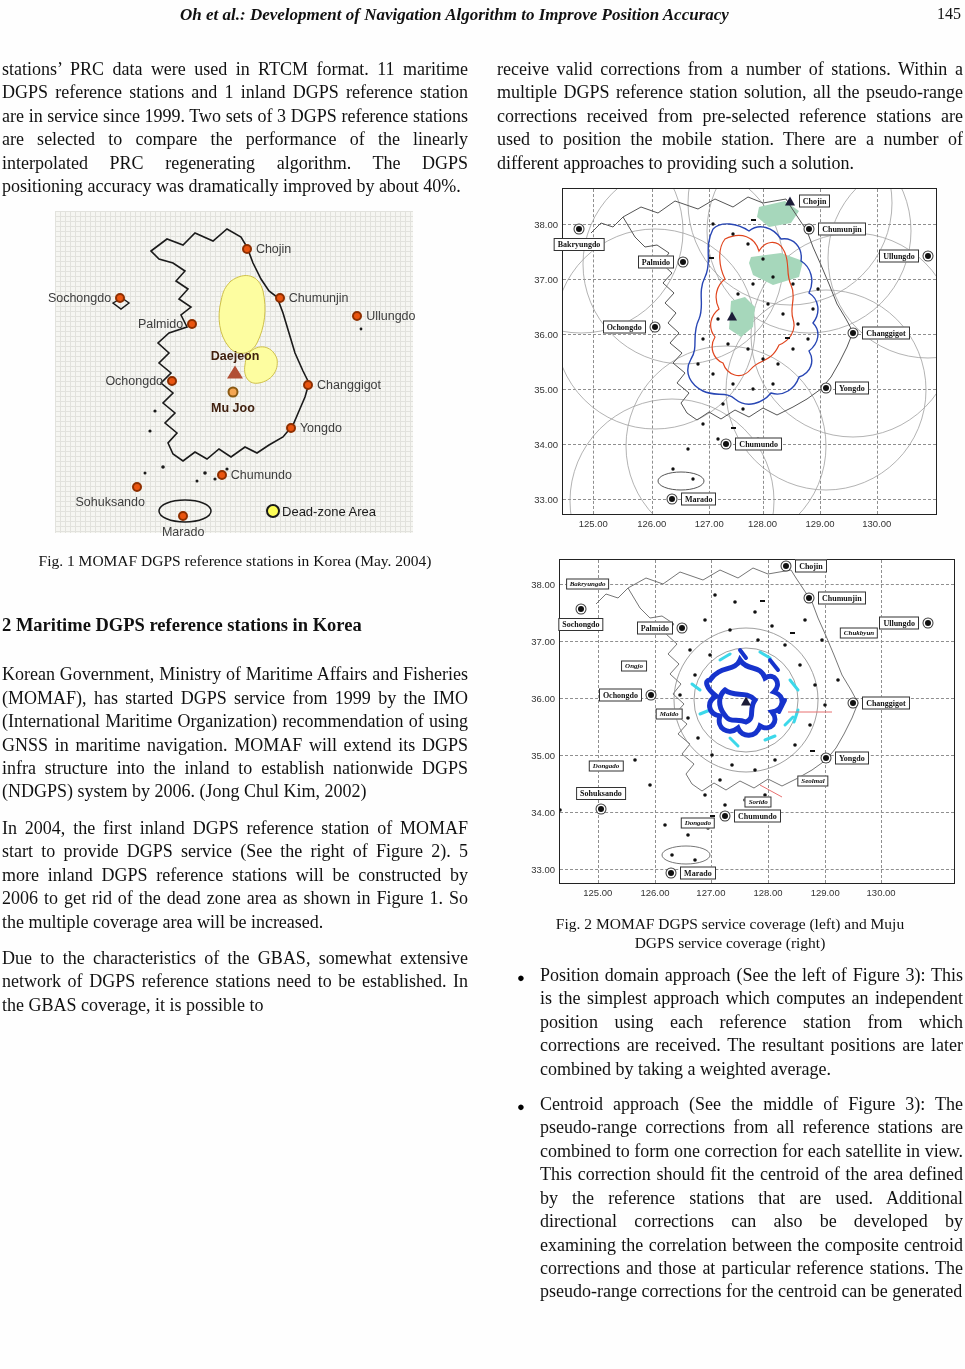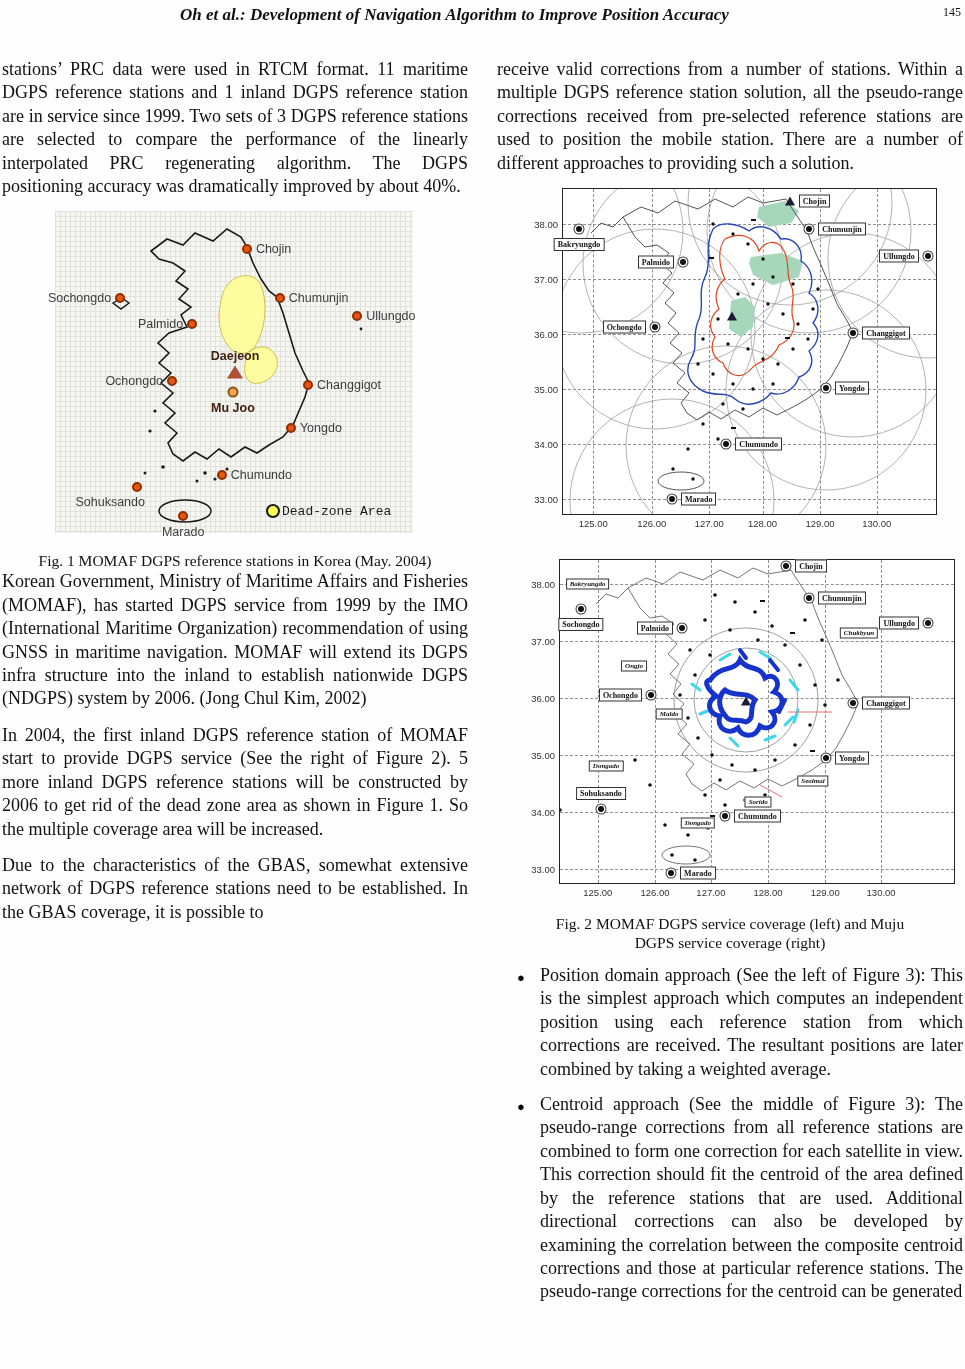--- a/index.html
+++ b/index.html
@@ -1,19 +1,19 @@
 <!DOCTYPE html>
 <html><head>
 <meta charset="utf-8">
 <style>
   html,body{margin:0;padding:0;background:#ffffff;}
   .page{position:relative;width:965px;height:1369px;background:#fefefe;overflow:hidden;
         font-family:"Liberation Serif",serif;color:#111;}
   .running-title{position:absolute;left:180px;top:5px;font-size:17px;font-weight:bold;font-style:italic;white-space:nowrap;}
-  .page-number{position:absolute;right:4px;top:5px;font-size:12px;}
+  .page-number{position:absolute;right:4px;top:5px;font-size:16px;}
   .col{position:absolute;top:58px;width:466px;}
   .col-left{left:2px;}
   .col-right{left:497px;}
   .body-par{margin:0 0 13px 0;font-size:18px;line-height:23.4px;text-align:justify;}
   .sec-heading{font-size:18.5px;font-weight:bold;margin:44px 0 27px 0;line-height:22px;}
   figure{margin:0;}
   .caption{font-size:15.5px;text-align:center;line-height:19px;}
   .fig1{margin-top:12px;}
   .fig1 .caption{margin-top:18px;}
   
@@ -25,21 +25,21 @@
   .station{position:absolute;width:0;height:0;z-index:3;}
   .marker{position:absolute;transform:translate(-50%,-50%);box-sizing:border-box;}
   .f1dot{width:10px;height:10px;background:#ea5510;border:2px solid #8e2f00;border-radius:50%;}
   .f1muju{width:11px;height:11px;background:#f5a653;border:2px solid #8a5a14;border-radius:50%;}
   .f1tri{width:0;height:0;border-left:8px solid transparent;border-right:8px solid transparent;
          border-bottom:13px solid #b14f35;}
   .f1legend{width:14px;height:14px;background:#fdfd57;border:2px solid #1a1a1a;border-radius:50%;}
   .slabel{position:absolute;z-index:4;}
   .f1label{font-family:"Liberation Sans",sans-serif;font-size:12.5px;color:#3d3d3d;white-space:nowrap;}
   .f1label.b{font-weight:bold;color:#40200e;}
-  .f1label.legendtext{color:#1a1a1a;font-size:13px;font-family:Liberation Mono, monospace;}
+  .f1label.legendtext{color:#1a1a1a;font-size:13px;}
   .side-right{left:9px;top:0;transform:translateY(-50%);}
   .side-left{right:9px;top:0;transform:translateY(-50%);text-align:right;}
   .side-above{bottom:9px;left:0;transform:translateX(-50%);}
   .side-below{top:9px;left:0;transform:translateX(-50%);}
   .side-below-left{top:8px;right:-8px;text-align:right;}
   .side-center{left:0;top:0;transform:translate(-50%,-50%);}
   
   .mapbox{position:relative;padding-bottom:18px;}
   #map2a{margin:10px 0 26px 25px;}
   #map2b{margin:12px 0 0 22px;}
@@ -157,20 +157,21 @@
             <span class="slabel side-below f1label">Marado</span>
           </div>
           <div class="station" style="left: 60.9%; top: 92.9%;">
             <span class="marker f1legend"></span>
             <span class="slabel side-right f1label legendtext">Dead-zone Area</span>
           </div>
         </div>
       <figcaption class="caption">Fig. 1 MOMAF DGPS reference stations in Korea (May. 2004)</figcaption>
     </figure>
 
+    <h2 class="sec-heading">2 Maritime DGPS reference stations in Korea</h2>
     <p class="body-par">Korean Government, Ministry of Maritime Affairs and Fisheries (MOMAF), has started DGPS service from 1999 by the IMO (International Maritime Organization) recommendation of using GNSS in maritime navigation. MOMAF will extend its DGPS infra structure into the inland to establish nationwide DGPS (NDGPS) system by 2006. (Jong Chul Kim, 2002)</p>
     <p class="body-par">In 2004, the first inland DGPS reference station of MOMAF start to provide DGPS service (See the right of Figure 2). 5 more inland DGPS reference stations will be constructed by 2006 to get rid of the dead zone area as shown in Figure 1. So the multiple coverage area will be increased.</p>
 
     <p class="body-par">Due to the characteristics of the GBAS, somewhat extensive network of DGPS reference stations need to be established. In the GBAS coverage, it is possible to</p>
   </div>
 
   <div class="col col-right">
     <p class="body-par">receive valid corrections from a number of stations. Within a multiple DGPS reference station solution, all the pseudo-range corrections received from pre-selected reference stations are used to position the mobile station. There are a number of different approaches to providing such a solution.</p>
 
     <figure class="fig2">

